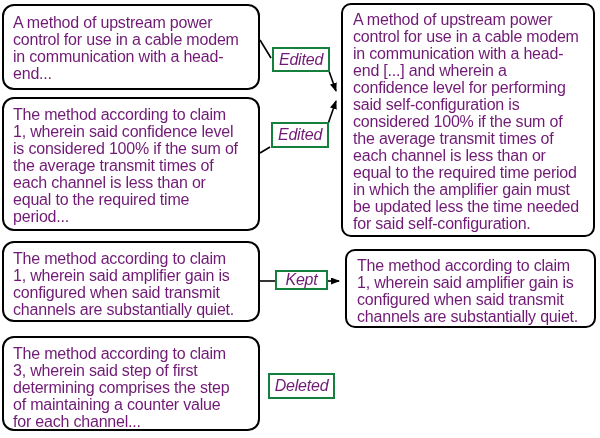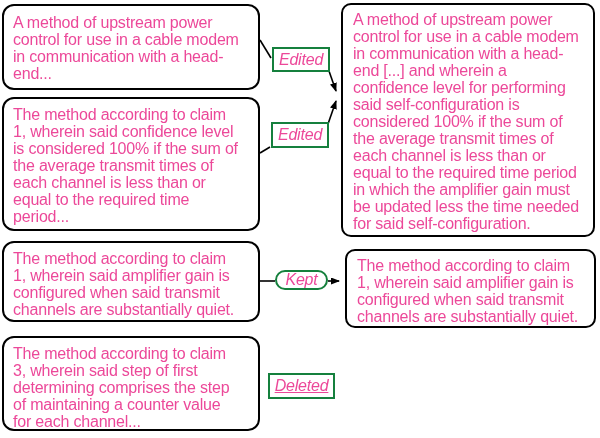--- a/index.html
+++ b/index.html
@@ -6,21 +6,21 @@
     margin: 0;
     padding: 0;
     background: #ffffff;
   }
   .canvas {
     position: relative;
     width: 600px;
     height: 438px;
     background: #ffffff;
     font-family: "Liberation Sans", sans-serif;
-    color: #ec4899;
+    color: #701a75;
     overflow: hidden;
   }
   .connectors {
     position: absolute;
     left: 0;
     top: 0;
     width: 600px;
     height: 438px;
     pointer-events: none;
   }
@@ -53,22 +53,22 @@
   .box-l1 { left: 2px;   top: 4px;   width: 258px; height: 86px;  padding: 8px 4px 0 9px; }
   .box-l2 { left: 2px;   top: 97px;  width: 258px; height: 134px; padding: 7px 4px 0 9px; }
   .box-l3 { left: 2px;   top: 241px; width: 258px; height: 81px;  padding: 7px 4px 0 9px; }
   .box-l4 { left: 2px;   top: 336px; width: 258px; height: 95px;  padding: 7px 4px 0 9px; }
   
   .box-r1 { left: 341px; top: 3px;   width: 254px; height: 234px; padding: 6px 2px 0 10px; border-radius: 10px; }
   .box-r3 { left: 345px; top: 249px; width: 251px; height: 79px;  padding: 6px 2px 0 10px; border-radius: 10px; }
   
   .label-edited-1 { left: 272px; top: 47px;  width: 58px; height: 25px; }
   .label-edited-2 { left: 271px; top: 122px; width: 58px; height: 26px; }
-  .label-kept     { left: 275px; top: 270px; width: 53px; height: 20px; border-radius: 10px; }
-  .label-deleted  { left: 268px; top: 373px; width: 67px; height: 26px; text-decoration: underline; }
+  .label-kept     { left: 275px; top: 270px; width: 53px; height: 20px; }
+  .label-deleted  { left: 268px; top: 373px; width: 67px; height: 26px; }
 </style>
 </head>
 <body>
 
 <div class="canvas">
 
   <svg class="connectors" viewBox="0 0 600 438" xmlns="http://www.w3.org/2000/svg">
     <defs>
       <marker id="arrowhead" markerUnits="userSpaceOnUse" markerWidth="11" markerHeight="9" refX="8" refY="3.5" orient="auto">
         <path d="M0,0 L9,3.5 L0,7 z" fill="#000000"></path>

